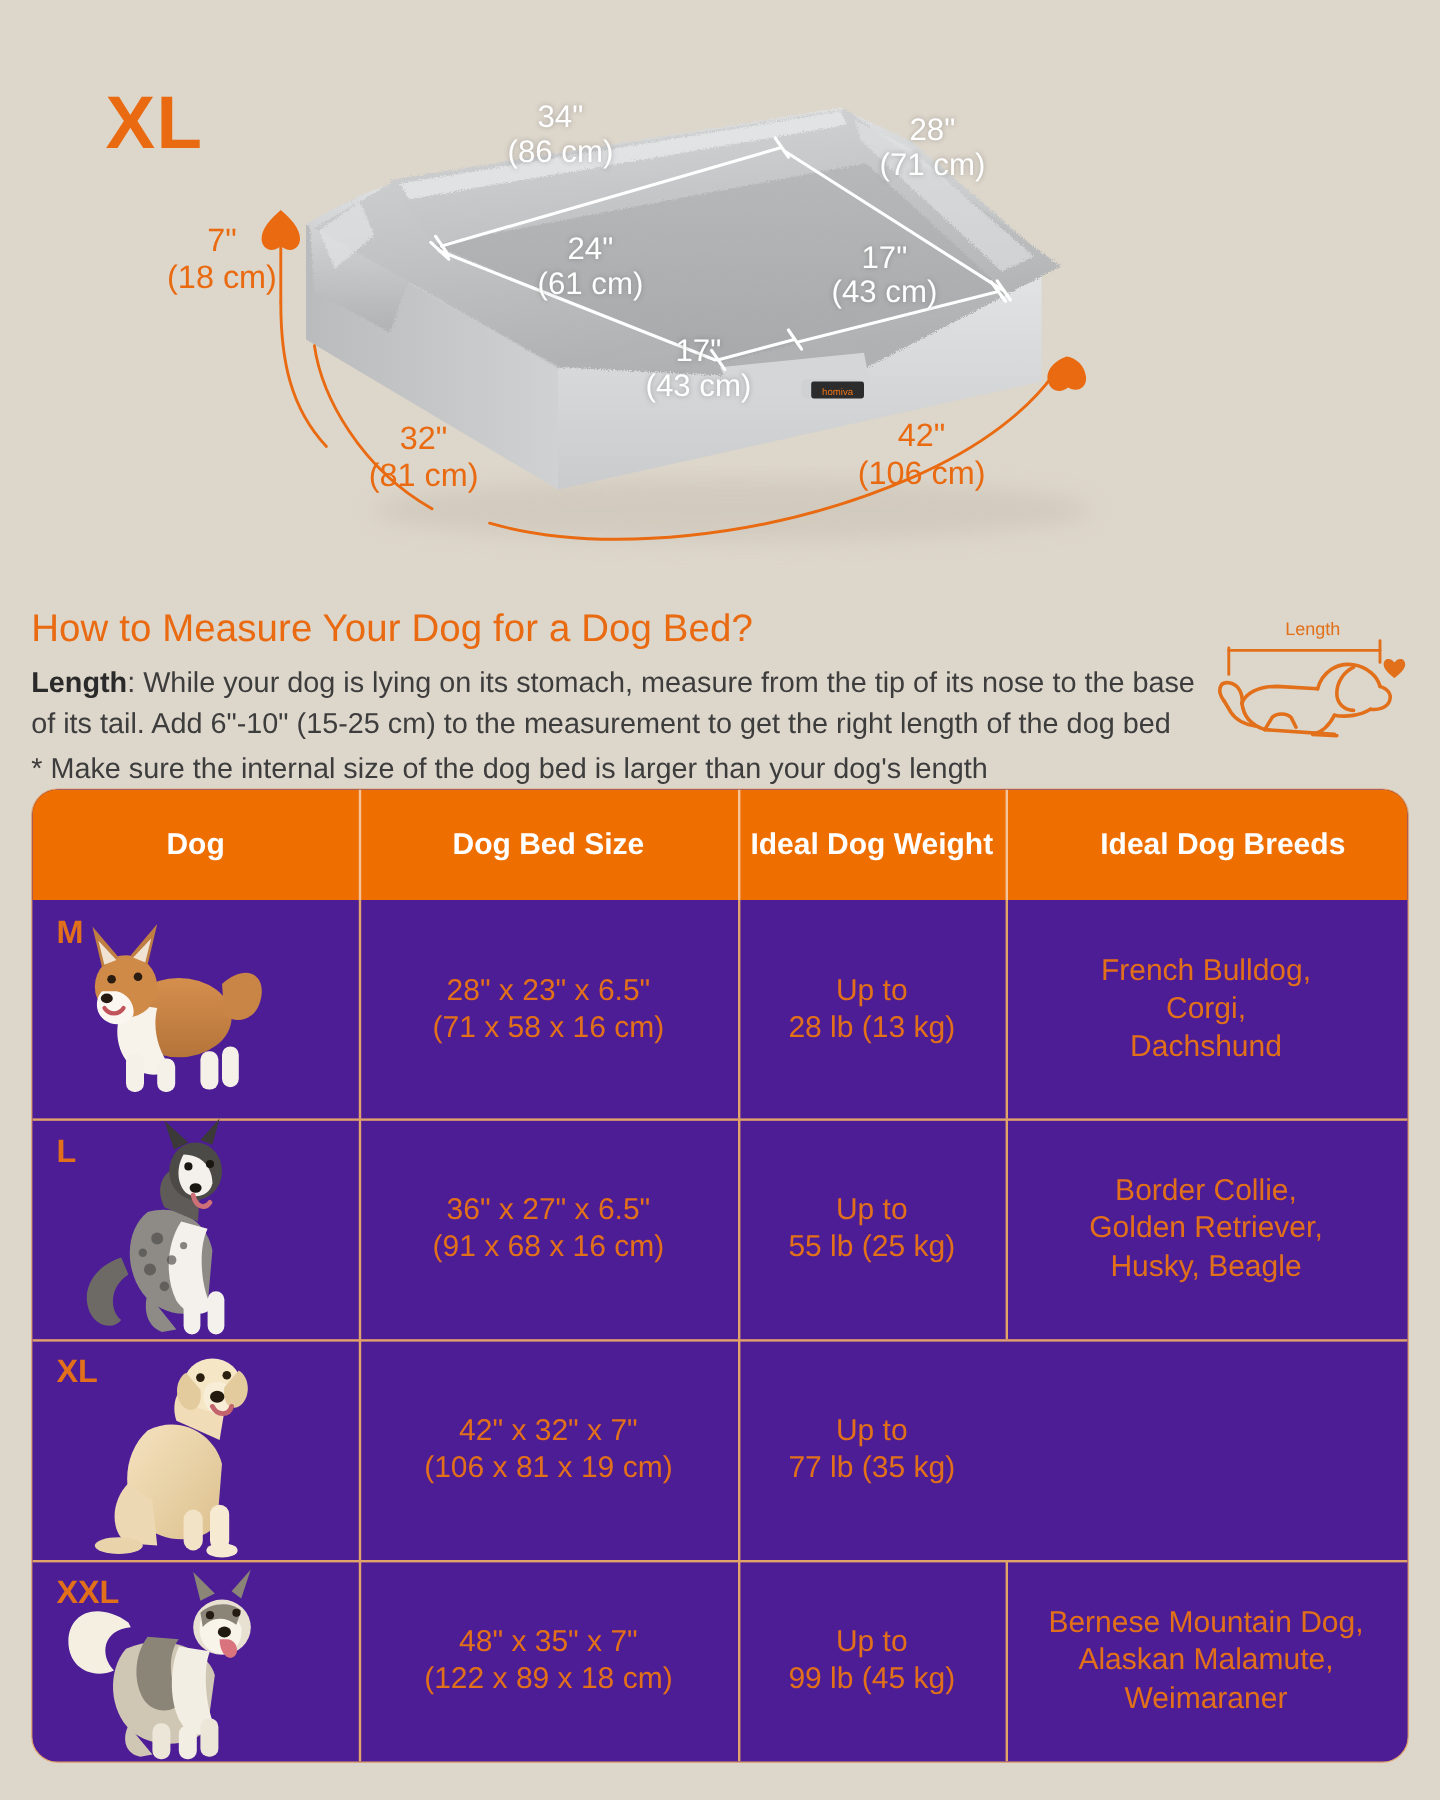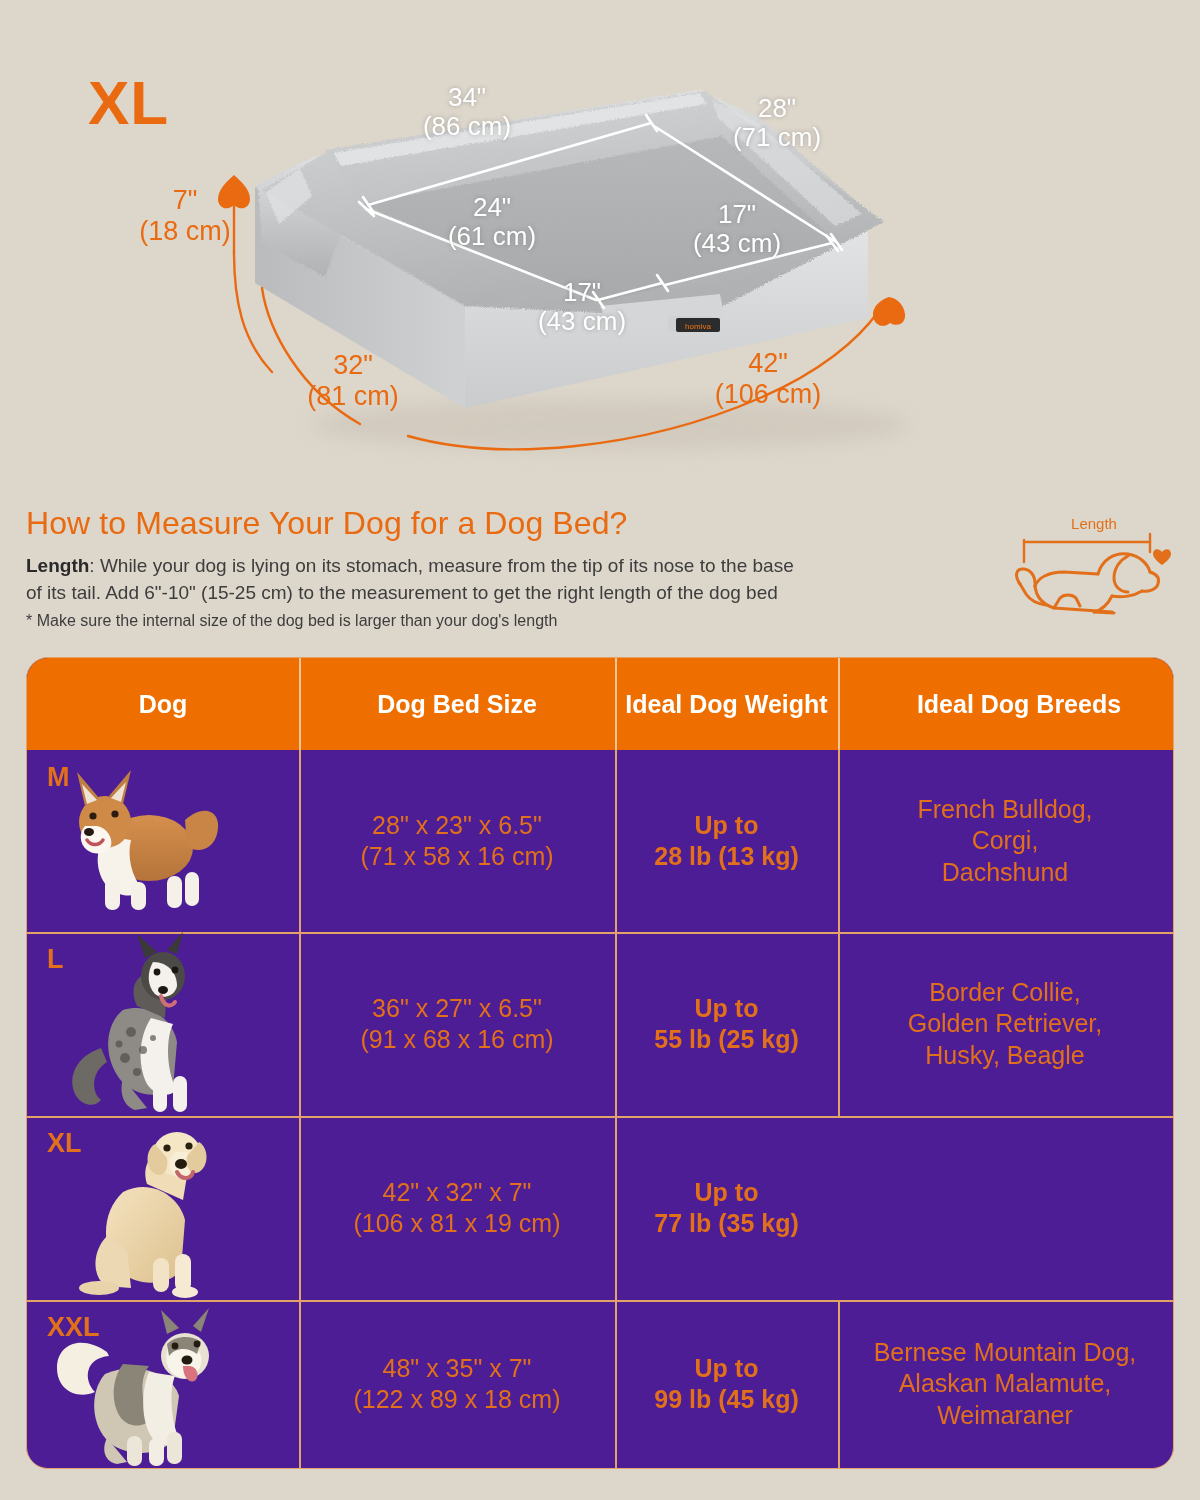--- a/index.html
+++ b/index.html
@@ -35,24 +35,24 @@
     line-height: 1.14; text-align: center; font-weight: 400;
   }
 
   
   .measure { position: absolute; left: 26px; top: 505px; width: 975px; }
   .measure h2 {
     font-size: 32px; color: #e96a10; font-weight: 400;
     margin-bottom: 11px; letter-spacing: .1px;
   }
   .measure p {
-    font-size: 19px; color: #3d3d3d; line-height: 1.42;
+    font-size: 24px; color: #3d3d3d; line-height: 1.42;
   }
   .measure p b { font-weight: 700; color: #2a2a2a; }
-  .measure .note { font-size: 16px; margin-top: 3px; }
+  .measure .note { font-size: 24px; margin-top: 3px; }
 
   .dogicon { position: absolute; left: 1002px; top: 512px; }
 
   
   .tbl {
     position: absolute; left: 26px; top: 657px;
     width: 1148px; height: 812px;
     border-radius: 22px;
     background: #4c1d95;
     border: 1.5px solid #e2a36a;
@@ -64,21 +64,21 @@
   .thead > div {
     display: flex; align-items: center; justify-content: center;
     font-size: 25px; font-weight: 700; position: relative;
   }
   .thead > div + div::before {
     content: ""; position: absolute; left: 0; top: 0; bottom: 0;
     width: 2px; background: #f5c49b;
   }
   .c1 { width: 272px; }
   .c2 { width: 316px; border-radius: 13px; }
-  .c3 { width: 223px; font-weight: bold; }
+  .c3 { width: 223px; }
   .c4 { width: 334px; padding-left: 28px; }
 
   .trow { display: flex; position: relative; }
   .trow + .trow::before {
     content: ""; position: absolute; left: 0; right: 0; top: 0;
     height: 1.5px; background: #e2a36a;
   }
   .trow > div {
     position: relative;
     display: flex; align-items: center; justify-content: center;

